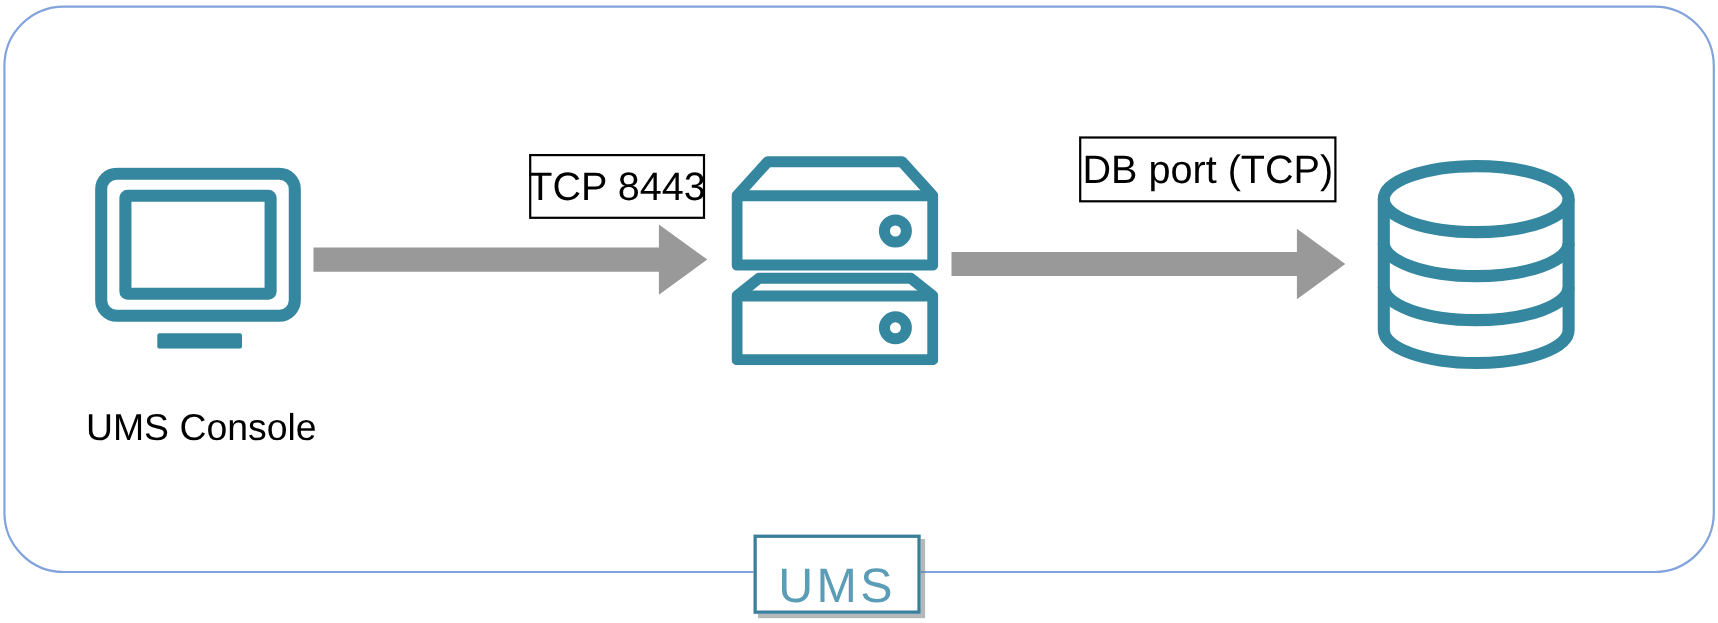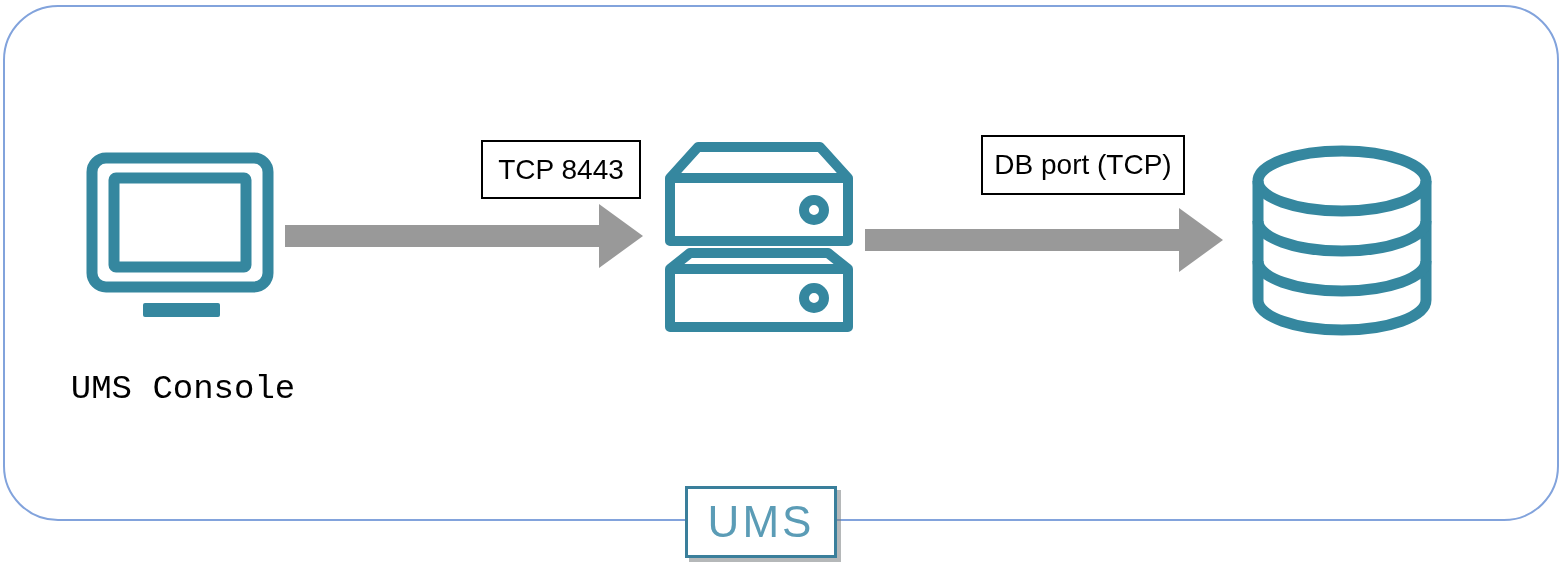--- a/index.html
+++ b/index.html
@@ -22,44 +22,44 @@
   .icon-monitor{left:86px;top:152px;}
   .icon-server{left:665px;top:141px;}
   .icon-db{left:1247px;top:143px;}
   .arrow-layer{position:absolute;left:0;top:0;width:1562px;height:566px;pointer-events:none;}
   .conn-label{
     position:absolute;
     box-sizing:border-box;
     background:#ffffff;
     border:2px solid #000000;
     color:#000000;
-    font-size:28px;
+    font-size:36px;
     display:flex;align-items:center;justify-content:center;
     white-space:nowrap;
   }
   .conn-label-1{left:481px;top:140px;width:160px;height:59px;}
-  .conn-label-2{left:981px;top:135px;width:204px;height:60px;justify-content:center;}
+  .conn-label-2{left:981px;top:124px;width:234px;height:60px;justify-content:center;}
   .node-label{
     position:absolute;top:370px;width:300px;
     text-align:center;
     color:#000000;
     font-size:34px;
     white-space:nowrap;
   }
-  .node-label-console{left:33px;font-family:Liberation Mono, monospace;}
+  .node-label-console{left:33px;}
   .node-label-server{left:608px;}
   .node-label-db{left:1190px;}
   .ums-badge{
     position:absolute;left:685px;top:486px;
     width:152px;height:72px;
     box-sizing:border-box;
     background:#ffffff;
     border:3px solid #3a7f9b;
     box-shadow:4px 4px 0 rgba(120,125,128,0.55);
-    display:flex;align-items:center;justify-content:center;
+    display:flex;align-items:flex-end;justify-content:center;
     z-index:3;
   }
   .ums-badge span{
     color:#5b9cb6;
     font-size:44px;
     font-weight:300;
     letter-spacing:3px;
     line-height:1;
   }
   .teal-stroke{stroke:#35879f;fill:none;}

